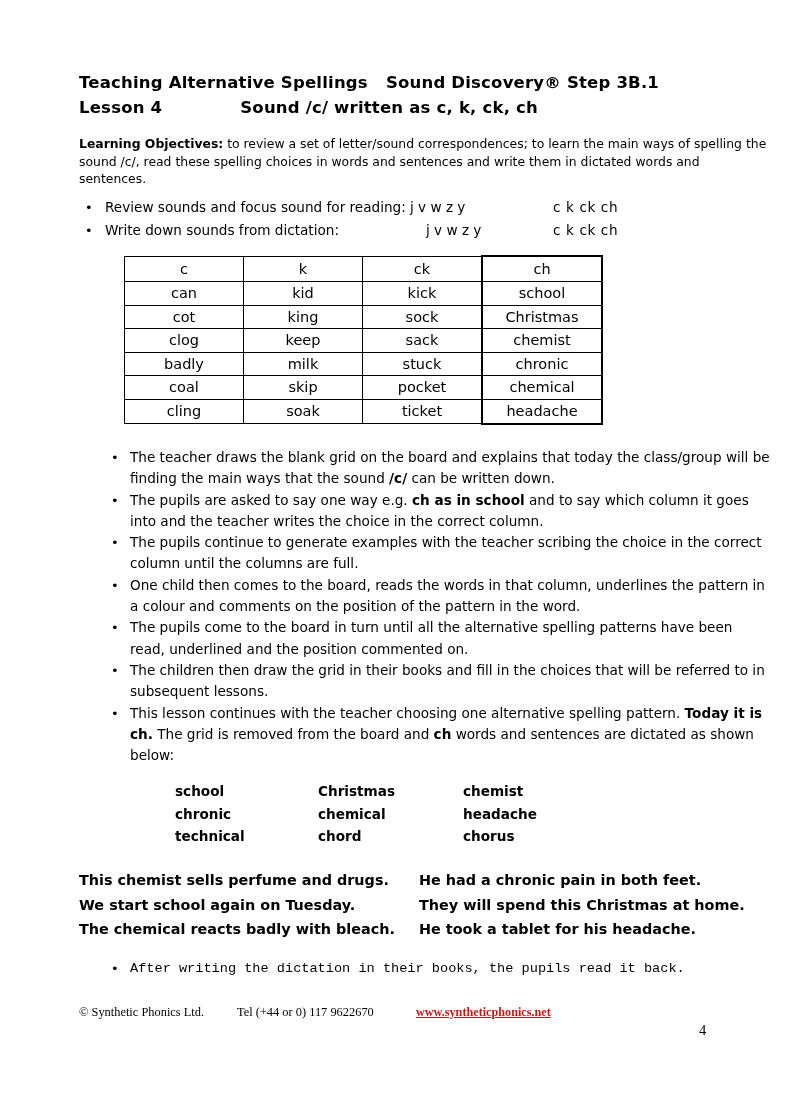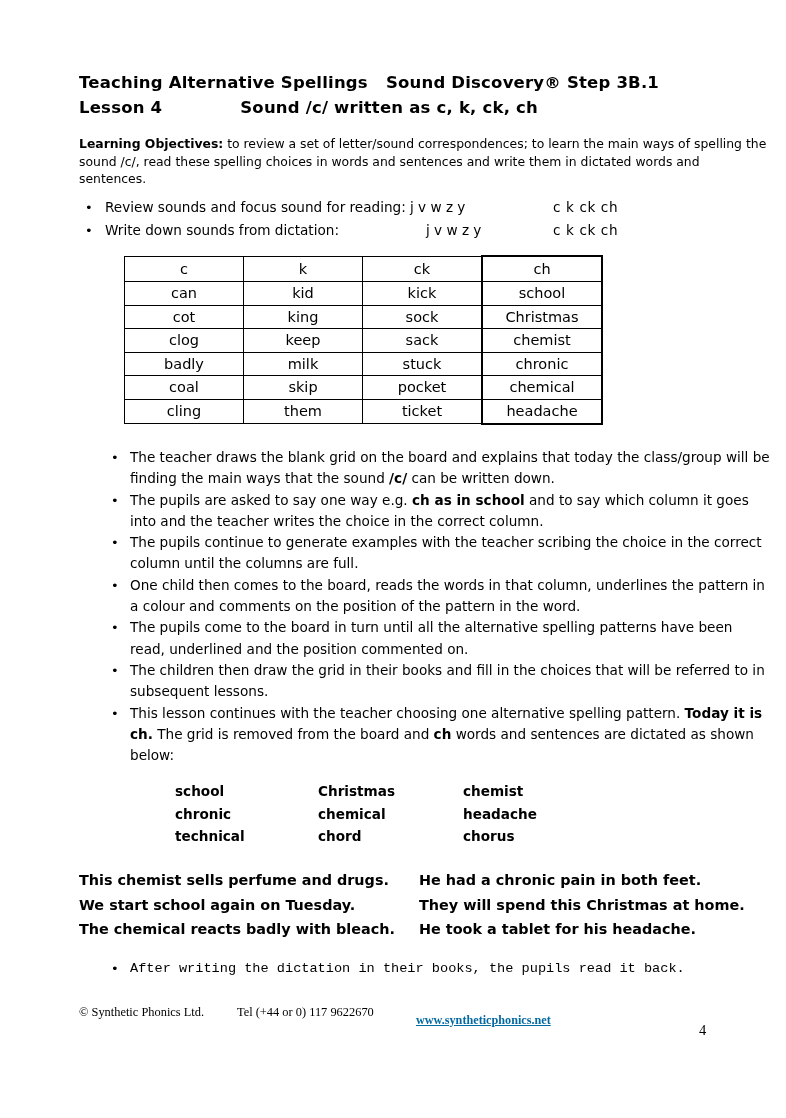--- a/index.html
+++ b/index.html
@@ -203,26 +203,25 @@
     font-size: 12.4px;
     line-height: 16px;
     white-space: nowrap;
   }
   .footer .copy { position: absolute; left: 0; top: 0; text-align: center; }
   .footer .tel { position: absolute; left: 158px; top: 0; }
   .footer .link {
     position: absolute;
     left: 337px;
     top: 0;
-    color: #0369a1;
+    color: #b91c1c;
     text-decoration: underline;
     font-family: "Liberation Serif", serif;
     font-weight: bold;
     font-size: 12.2px;
-    margin-top: 8px;
   }
   .page-num {
     position: absolute;
     left: 699px;
     top: 1022px;
     font-family: "Liberation Serif", serif;
     font-size: 14.5px;
   }
 </style>
 </head>
@@ -290,21 +289,21 @@
             <td class="emph">chronic</td>
           </tr>
           <tr>
             <td>coal</td>
             <td>skip</td>
             <td>pocket</td>
             <td class="emph">chemical</td>
           </tr>
           <tr class="last">
             <td>cling</td>
-            <td>them</td>
+            <td>soak</td>
             <td>ticket</td>
             <td class="emph">headache</td>
           </tr>
         </tbody>
     </table>
   </div>
 
   <div class="main-list">
       <div class="main-item"><span class="bullet">•</span><span>The teacher draws the blank grid on the board and explains that today the class/group will be finding the main ways that the sound </span><b>/c/</b><span> can be written down.</span></div>
       <div class="main-item"><span class="bullet">•</span><span>The pupils are asked to say one way e.g. </span><b>ch as in school</b><span> and to say which column it goes into and the teacher writes the choice in the correct column.</span></div>

